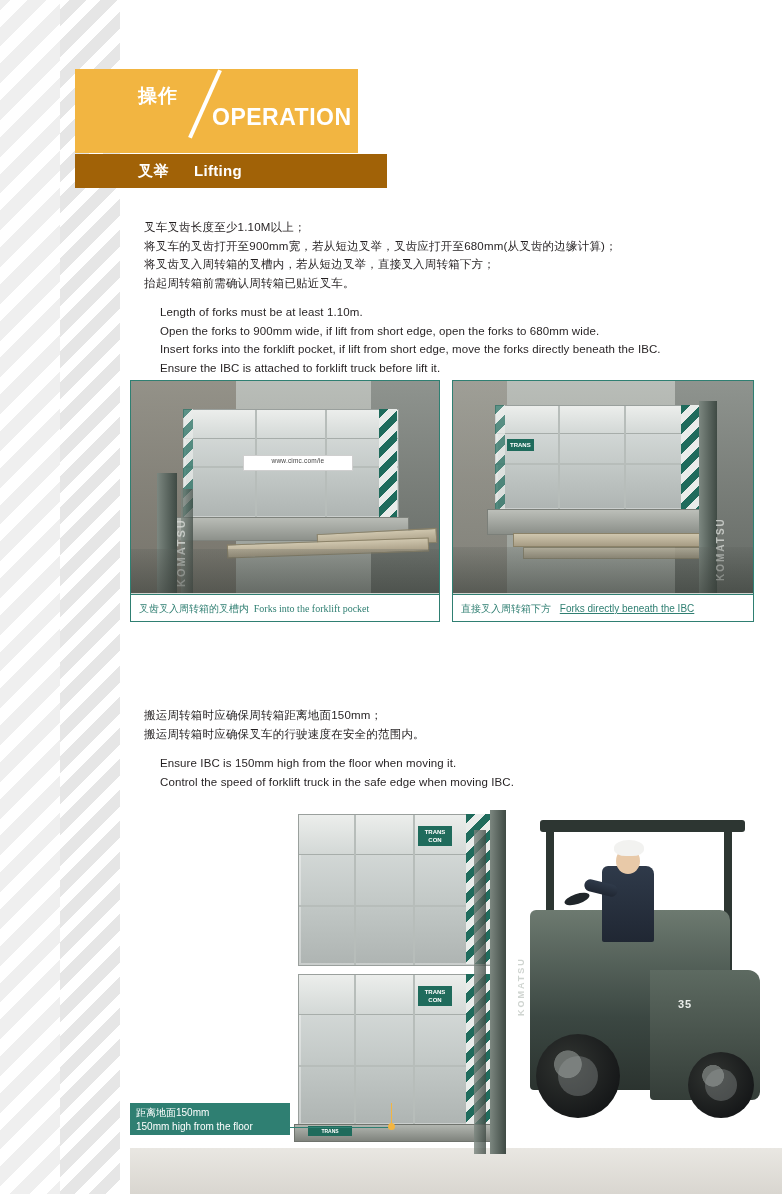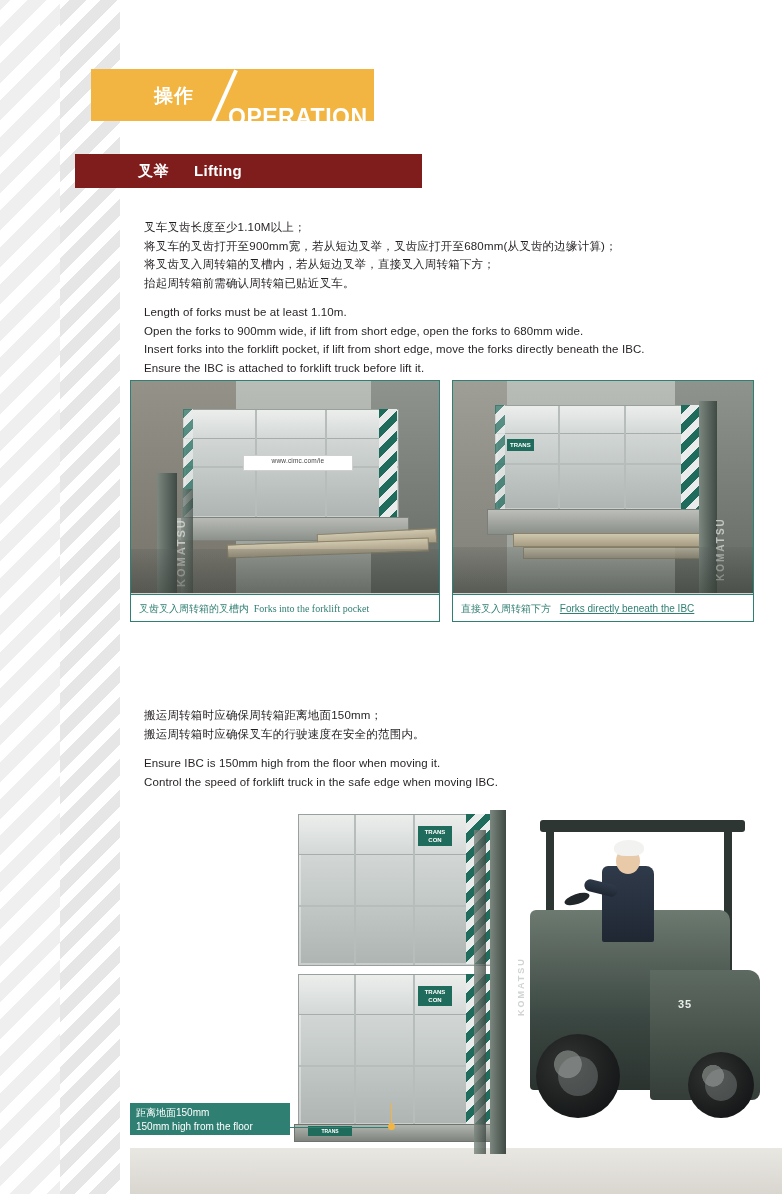--- a/index.html
+++ b/index.html
@@ -60,24 +60,24 @@
     left: 0;
     top: 0;
     width: 782px;
     height: 1194px;
     z-index: 2;
   }
 
   
   .page-header {
     position: absolute;
-    left: 91px;
+    left: 75px;
     top: 69px;
     width: 283px;
-    height: 52px;
+    height: 84px;
     background: #f2b541;
   }
   .page-header .cn {
     position: absolute;
     left: 63px;
     top: 14px;
     font-size: 19px;
     color: #ffffff;
     font-weight: bold;
     letter-spacing: 1px;
@@ -97,23 +97,23 @@
     top: 35px;
     font-size: 23px;
     color: #ffffff;
     font-weight: bold;
     letter-spacing: 0.5px;
   }
 
   
   .section-bar {
     position: absolute;
-    background: #7f1d1d;
+    background: #a16207;
     height: 34px;
-    width: 347px;
+    width: 312px;
     left: 75px;
   }
   .section-bar .label-cn {
     position: absolute;
     left: 63px;
     top: 8px;
     font-size: 15px;
     color: #ffffff;
     font-weight: bold;
     letter-spacing: 0.5px;
@@ -138,20 +138,21 @@
     font-size: 11.5px;
     line-height: 18.5px;
   }
   .body-block .line-cn {
     font-size: 11.5px;
     letter-spacing: 0.2px;
   }
   .body-block .line-en {
     font-size: 11.5px;
     letter-spacing: 0.1px;
+    margin-left: 16px;
   }
   .gap { height: 11px; }
 
   #lifting-text { top: 218px; width: 580px; }
   #moving-text  { top: 706px; width: 580px; }
 
   
   .figure {
     position: absolute;
     border: 1px solid #2f7f72;

